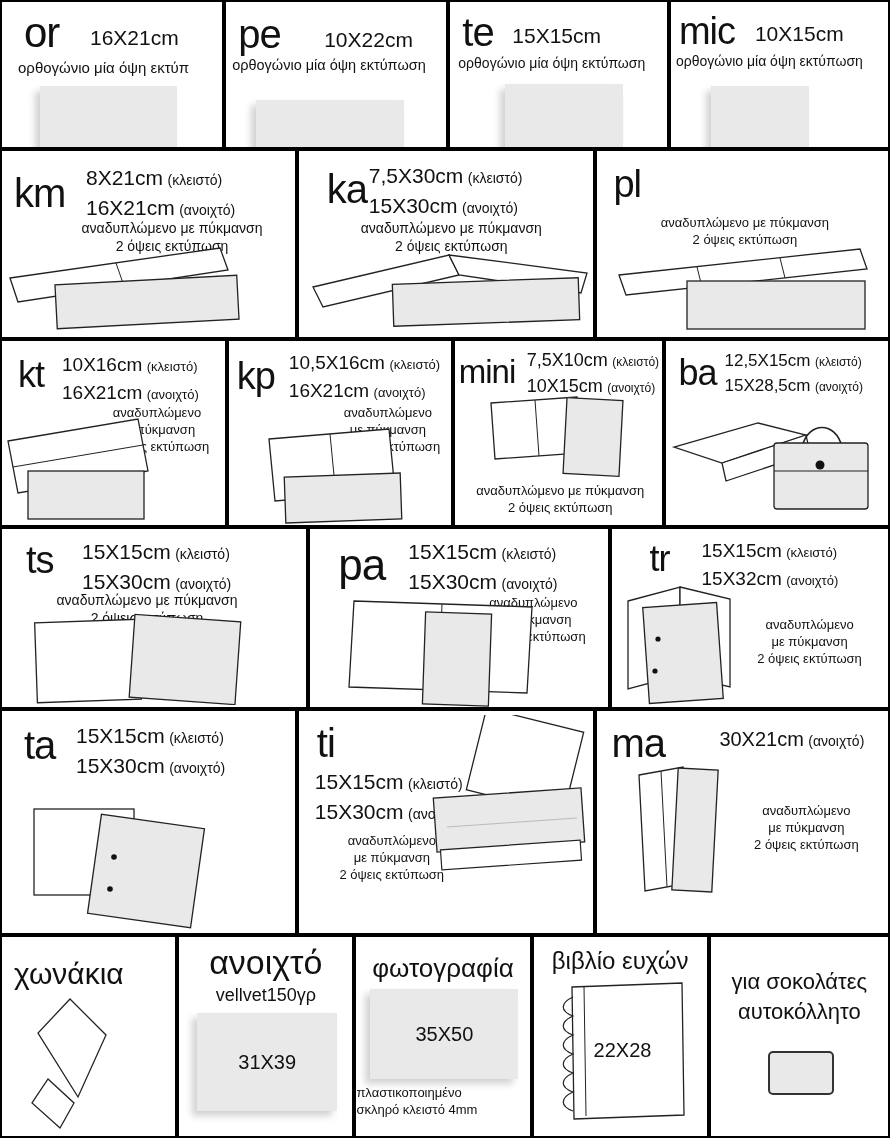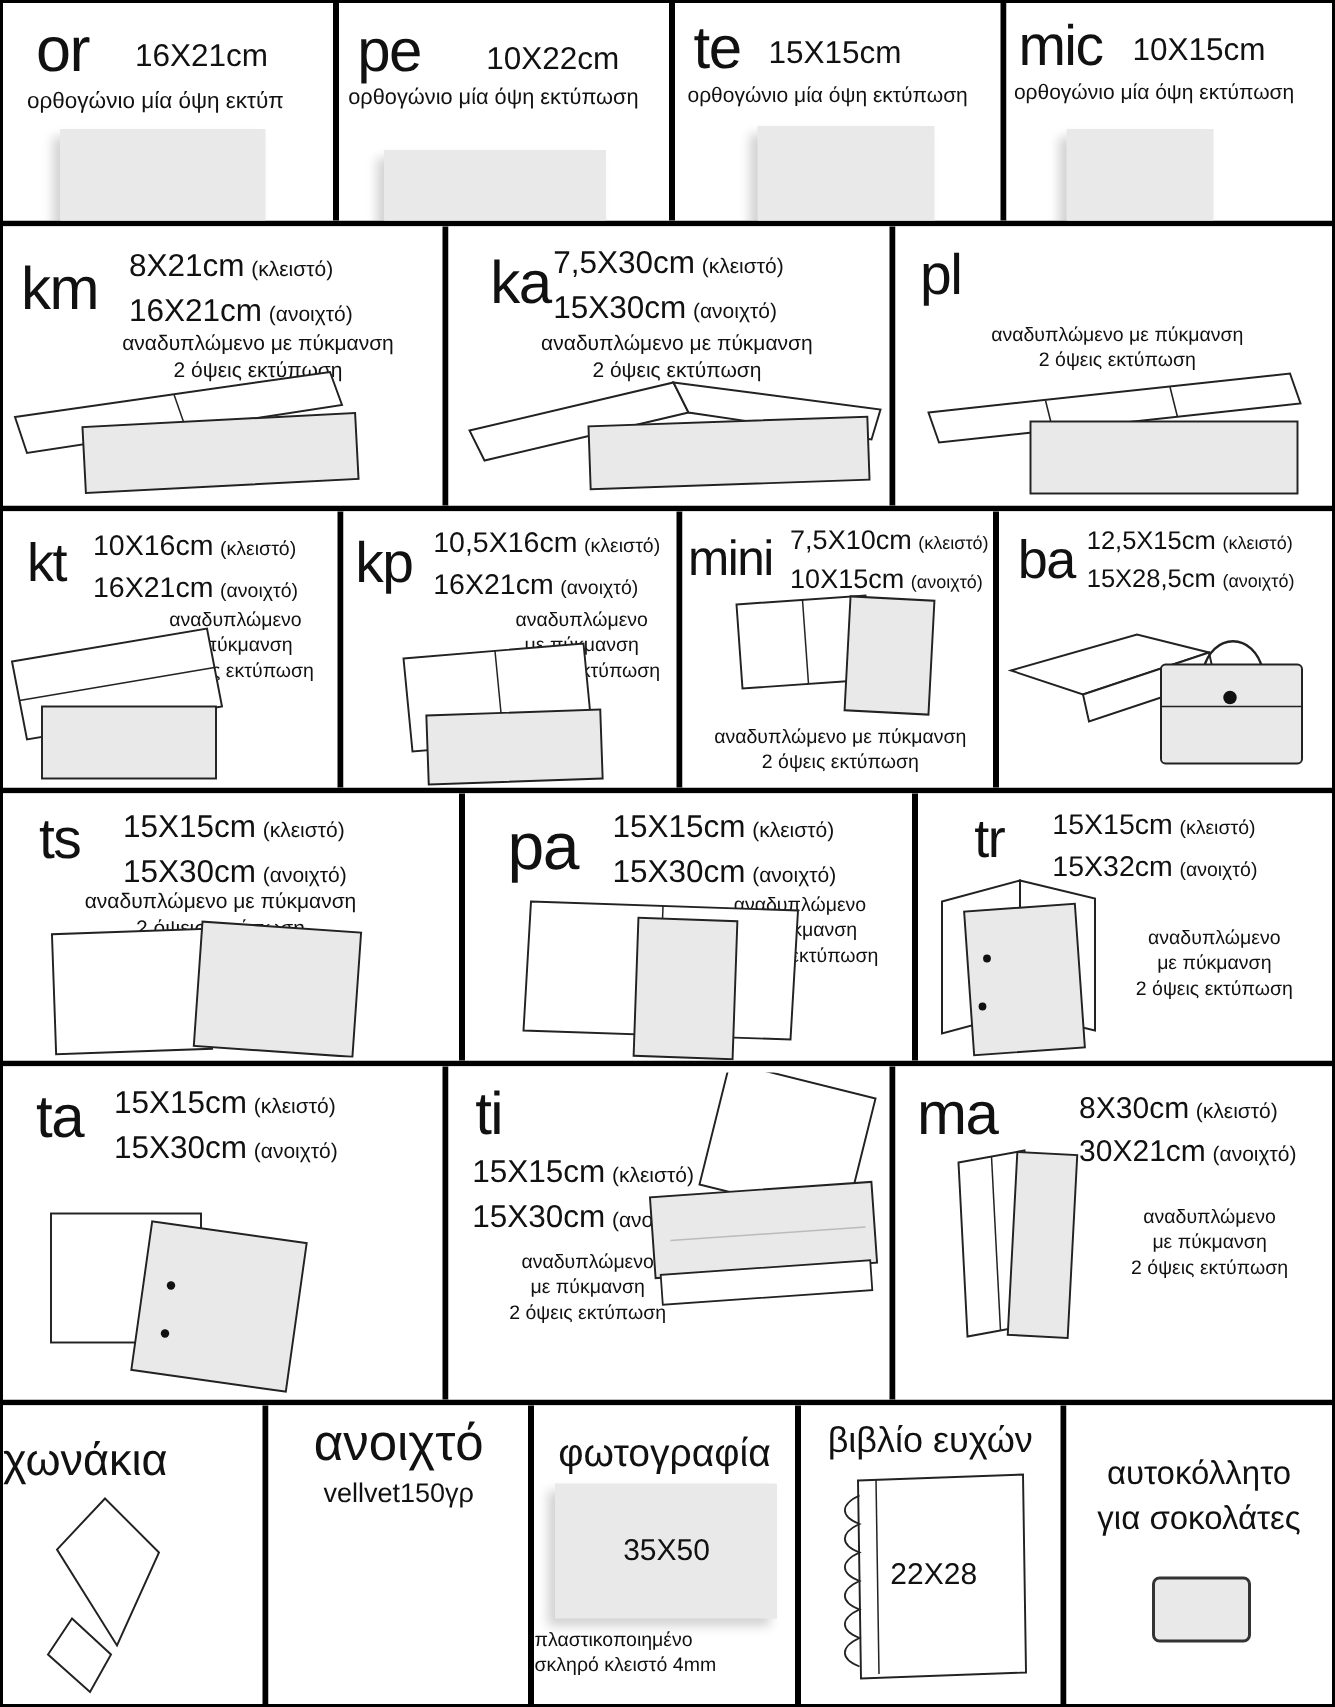--- a/index.html
+++ b/index.html
@@ -97,21 +97,21 @@
   .c-ti .sizes{left:16px;top:56px}
   .c-ti .note{left:28px;top:122px;width:130px;text-align:center;font-size:13px}
   .c-ti .diagram{left:128px;top:4px}
   .c-ma .code{left:14px;top:12px}
   .c-ma .sizes{left:122px;top:14px}
   .c-ma .sz{font-size:20px}
   .c-ma .note{left:138px;top:92px;width:142px;text-align:center;font-size:13px}
   .c-ma .diagram{left:26px;top:50px}
   
   .b-title{position:absolute;width:100%;text-align:center}
-  .c-xon .b-title{left:0;top:20px;font-size:30px;text-align:left;box-sizing:border-box}
+  .c-xon .b-title{left:0;top:20px;font-size:30px;text-align:left;padding-left:12px;box-sizing:border-box}
   .c-xon .diagram{left:16px;top:58px}
   .c-soup .b-title{top:6px;font-size:34px}
   .c-soup .b-sub{position:absolute;left:0;top:48px;width:100%;text-align:center;font-size:18px}
   .c-soup .gray-rect{left:18px;top:76px;width:140px;height:98px;display:flex;align-items:center;justify-content:center;font-size:20px}
   .c-photo .b-title{top:16px;font-size:26px}
   .c-photo .gray-rect{left:14px;top:52px;width:148px;height:90px;display:flex;align-items:center;justify-content:center;font-size:20px}
   .c-photo .note{left:0;top:148px;width:100%;text-align:left;font-size:13px}
   .c-book .b-title{top:10px;font-size:24px}
   .c-book .diagram{left:6px;top:38px}
   .c-book .b-size{position:absolute;left:60px;top:102px;font-size:20px}
@@ -349,21 +349,20 @@
       <svg class="diagram" width="165" height="162">
         <rect x="48" y="4" width="100" height="84" fill="#fff" stroke="#222" stroke-width="1.3" transform="rotate(14 98 46)"></rect>
         <rect x="8" y="78" width="148" height="54" fill="#e9e9e9" stroke="#222" stroke-width="1.3" transform="rotate(-4 82 105)"></rect>
         <line x1="20" y1="112" x2="150" y2="103" stroke="#bbb" stroke-width="1"></line>
         <rect x="14" y="130" width="140" height="20" fill="#fff" stroke="#222" stroke-width="1.2" transform="rotate(-4 84 140)"></rect>
       </svg>
     </div>
     <div class="cell c-ma last">
       <span class="code">ma</span>
       <div class="sizes">
-        <div class="szline"><span class="sz">8X30cm</span> <span class="lbl">(κλειστό)</span></div>
         <div class="szline"><span class="sz">30X21cm</span> <span class="lbl">(ανοιχτό)</span></div>
       </div>
       <div class="note">
         <div>αναδυπλώμενο</div>
         <div>με πύκμανση</div>
         <div>2 όψεις εκτύπωση</div>
       </div>
       <svg class="diagram" width="112" height="136">
         <polygon points="16,14 60,6 66,122 22,130" fill="#fff" stroke="#222" stroke-width="1.3"></polygon>
         <line x1="38" y1="10" x2="44" y2="126" stroke="#222" stroke-width="1"></line>
@@ -376,20 +375,23 @@
     <div class="cell c-xon">
       <div class="b-title">χωνάκια</div>
       <svg class="diagram" width="140" height="138">
         <polygon points="52,4 88,40 60,102 20,38" fill="#fff" stroke="#222" stroke-width="1.3"></polygon>
         <polygon points="30,84 56,108 42,133 14,108" fill="#fff" stroke="#222" stroke-width="1.3"></polygon>
       </svg>
     </div>
     <div class="cell c-soup">
       <div class="b-title">ανοιχτό</div>
       <div class="b-sub">vellvet150γρ</div>
+      <div class="gray-rect">
+          <span>31X39</span>
+        </div>
     </div>
     <div class="cell c-photo">
       <div class="b-title">φωτογραφία</div>
       <div class="gray-rect">
           <span>35X50</span>
         </div>
       <div class="note">
         <div>πλαστικοποιημένο</div>
         <div>σκληρό κλειστό 4mm</div>
       </div>
@@ -398,20 +400,20 @@
       <div class="b-title">βιβλίο ευχών</div>
       <svg class="diagram" width="165" height="158">
         <path d="M32 12 L142 8 L144 140 L34 144 Z" fill="#fff" stroke="#222" stroke-width="1.3"></path>
         <line x1="44" y1="11" x2="46" y2="141" stroke="#222" stroke-width="1"></line>
         <path d="M33 22 C20 28 20 36 33 41 C20 47 20 55 33 60 C20 66 20 74 33 79 C20 85 20 93 33 98 C20 104 20 112 33 117 C20 123 20 131 33 136" fill="none" stroke="#222" stroke-width="1.2"></path>
       </svg>
       <span class="b-size">22X28</span>
     </div>
     <div class="cell c-stick last">
       <div class="b-title">
+        <div>για σοκολάτες</div>
         <div>αυτοκόλλητο</div>
-        <div>για σοκολάτες</div>
       </div>
       <div class="sticker"></div>
     </div>
   </div>
 
 </div>
 
 </body></html>

